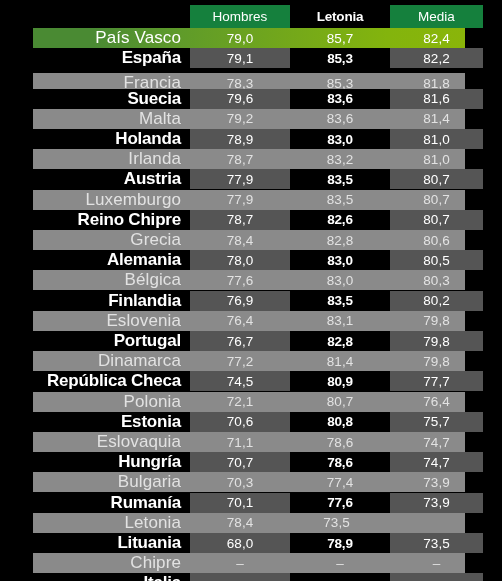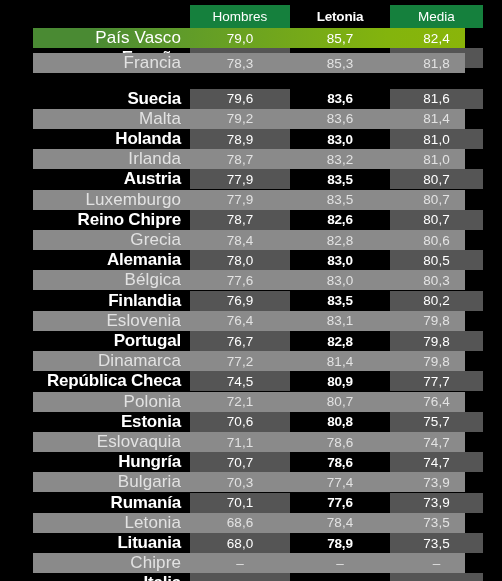--- a/index.html
+++ b/index.html
@@ -133,21 +133,21 @@
         <div class="c-val hombres">79,0</div>
         <div class="c-val mujeres">85,7</div>
         <div class="c-val media">82,4</div>
       </div>
       <div class="row dark" style="top: 48.2px;">
         <div class="c-name">España</div>
         <div class="c-val hombres">79,1</div>
         <div class="c-val mujeres">85,3</div>
         <div class="c-val media">82,2</div>
       </div>
-      <div class="row light" style="top: 53px;">
+      <div class="row light" style="top: 73px;">
         <div class="c-name">Francia</div>
         <div class="c-val hombres">78,3</div>
         <div class="c-val mujeres">85,3</div>
         <div class="c-val media">81,8</div>
       </div>
       <div class="row dark" style="top: 88.6px;">
         <div class="c-name">Suecia</div>
         <div class="c-val hombres">79,6</div>
         <div class="c-val mujeres">83,6</div>
         <div class="c-val media">81,6</div>
@@ -267,21 +267,20 @@
         <div class="c-val media">73,9</div>
       </div>
       <div class="row dark" style="top: 492.6px;">
         <div class="c-name">Rumanía</div>
         <div class="c-val hombres">70,1</div>
         <div class="c-val mujeres">77,6</div>
         <div class="c-val media">73,9</div>
       </div>
       <div class="row light" style="top: 512.8px;">
         <div class="c-name">Letonia</div>
-        <div class="c-val hombres">68,6</div>
         <div class="c-val mujeres">78,4</div>
         <div class="c-val media">73,5</div>
       </div>
       <div class="row dark" style="top: 533px;">
         <div class="c-name">Lituania</div>
         <div class="c-val hombres">68,0</div>
         <div class="c-val mujeres">78,9</div>
         <div class="c-val media">73,5</div>
       </div>
       <div class="row light" style="top: 553.2px;">

